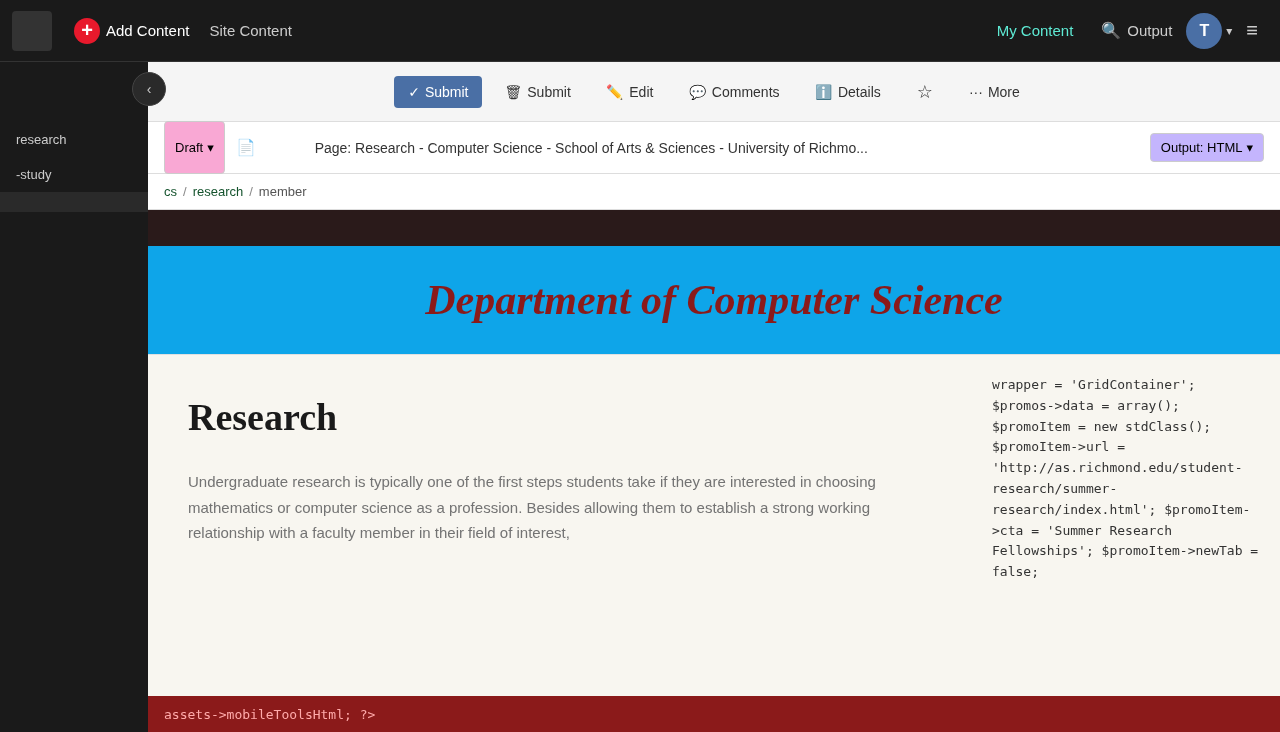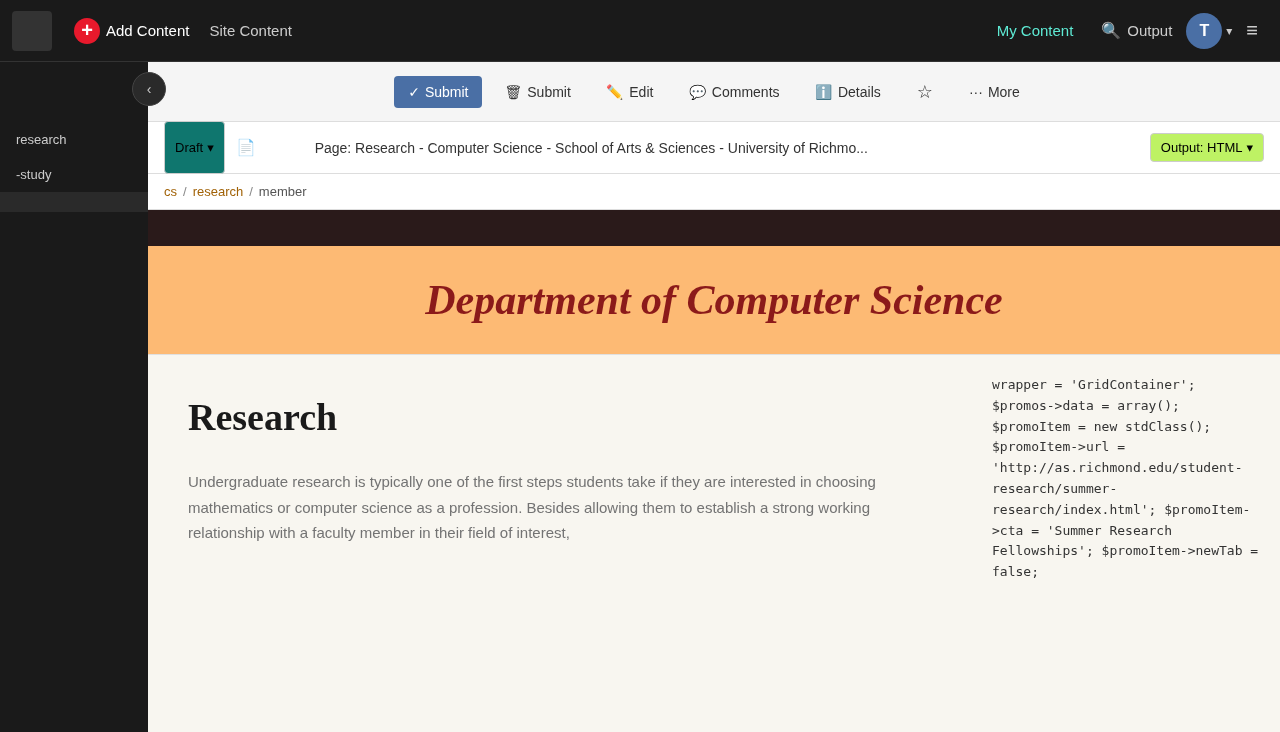--- a/index.html
+++ b/index.html
@@ -192,41 +192,41 @@
       background: #fff;
       height: 52px;
       display: flex;
       align-items: center;
       padding: 0 16px;
       border-bottom: 1px solid #ddd;
       gap: 12px;
       flex-shrink: 0;
     }
     .draft-btn {
-      background: #0f766e;
+      background: #f9a8d4;
       border: 1px solid #ccc;
       border-radius: 4px;
       padding: 18px 10px;
       cursor: pointer;
       font-size: 13px;
       display: flex;
       align-items: center;
       gap: 4px;
     }
     .page-title-text {
       flex: 1;
       font-size: 14px;
       color: #333;
       white-space: nowrap;
       overflow: hidden;
       text-overflow: ellipsis;
       margin-left: 46px;
     }
     .output-dropdown {
-      background: #bef264;
+      background: #c4b5fd;
       border: 1px solid #ccc;
       border-radius: 4px;
       padding: 6px 10px;
       cursor: pointer;
       font-size: 13px;
       display: flex;
       align-items: center;
       gap: 4px;
       white-space: nowrap;
     }
@@ -236,42 +236,42 @@
       background: #fff;
       height: 36px;
       display: flex;
       align-items: center;
       padding: 0 16px;
       border-bottom: 1px solid #ddd;
       font-size: 13px;
       color: #555;
       flex-shrink: 0;
     }
-    .breadcrumb-link { color: #a16207; cursor: pointer; }
+    .breadcrumb-link { color: #14532d; cursor: pointer; }
     .breadcrumb-sep { margin: 0 6px; color: #888; }
 
     
     .page-preview {
       flex: 1;
       overflow: hidden;
       background: #f0f0f0;
     }
     .preview-header-bar {
       background: #2a1a1a;
       height: 36px;
     }
     .preview-body {
       background: #f0f4f8;
       height: calc(100% - 36px);
       overflow: hidden;
       display: flex;
       flex-direction: column;
     }
     .preview-title-section {
-      background: #fdba74;
+      background: #0ea5e9;
       text-align: center;
       padding: 30px 20px 30px;
       border-bottom: 1px solid #e0e0e0;
     }
     .preview-dept-title {
       font-family: Georgia, serif;
       font-size: 42px;
       font-weight: bold;
       color: #8b1a1a;
       font-style: italic;
@@ -428,17 +428,20 @@
             <div class="preview-research-text">Undergraduate research is typically one of the first steps students take if they are interested in choosing mathematics or computer science as a profession. Besides allowing them to establish a strong working relationship with a faculty member in their field of interest,</div>
           </div>
           <div class="preview-code-section">
             <pre style="white-space:pre-wrap;word-break:break-word;margin-left:12px;">wrapper = 'GridContainer';
 $promos-&gt;data = array();
 $promoItem = new stdClass();
 $promoItem-&gt;url =
 'http://as.richmond.edu/student-research/summer-research/index.html'; $promoItem-&gt;cta = 'Summer Research Fellowships'; $promoItem-&gt;newTab = false;</pre>
           </div>
         </div>
+        <div class="preview-footer-bar">
+          <span class="preview-footer-text">assets-&gt;mobileToolsHtml; ?&gt;</span>
+        </div>
       </div>
     </div>
 
   </div>
 </div>
 
 </body></html>

